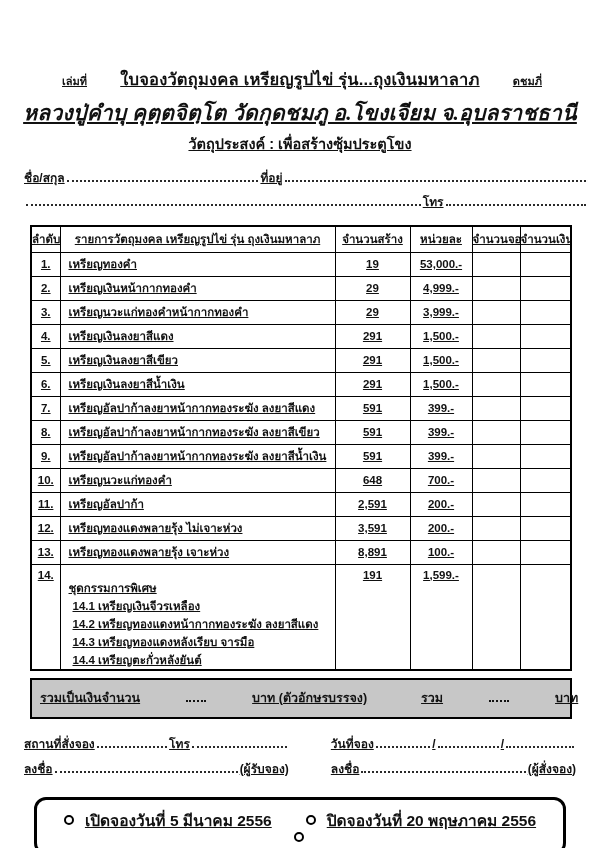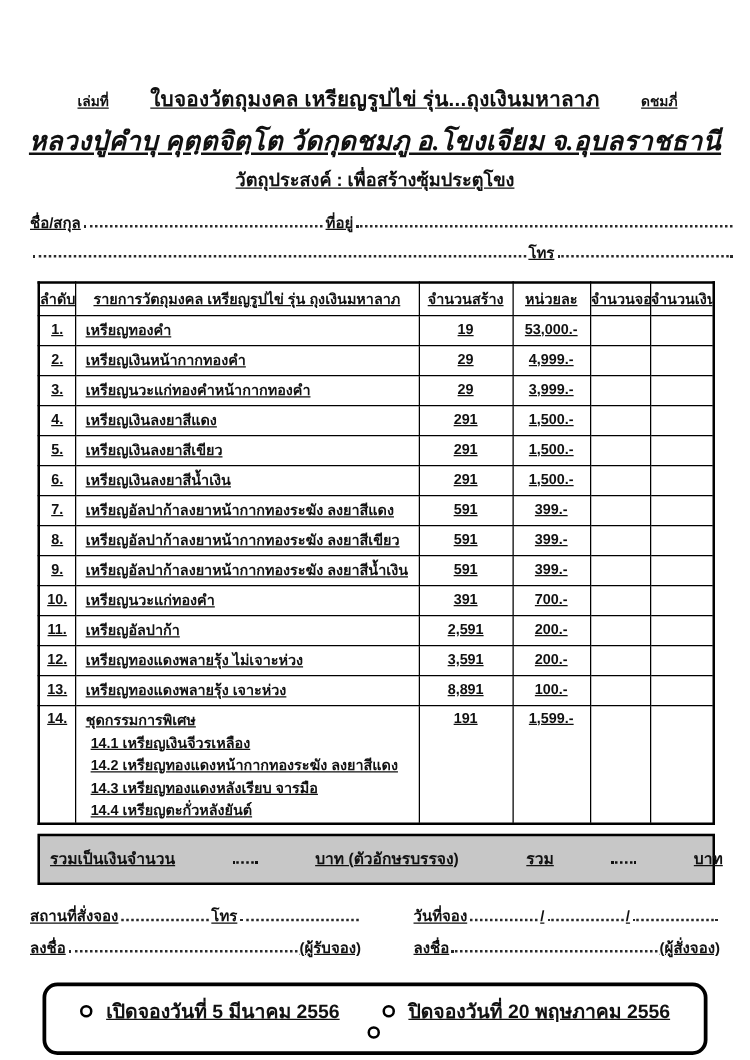--- a/index.html
+++ b/index.html
@@ -48,21 +48,21 @@
   table.grid td { height: 24px; }
   col.c-no  { width: 29px; }
   col.c-item{ width: 275px; }
   col.c-made{ width: 75px; }
   col.c-price{ width: 62px; }
   col.c-res { width: 48px; }
   col.c-amt { width: 51px; }
   td.no   { text-align: center; }
   td.item { text-align: left; padding-left: 8px; }
   td.num  { text-align: center; }
-  tr.tall td { vertical-align: top; padding-top: 3px; white-space: normal; }
+  tr.tall td { vertical-align: top; padding-top: 14px; white-space: normal; }
   tr.tall td.no, tr.tall td.num { padding-top: 4px; }
   .sub-line { font-size: 11.5px; line-height: 18px; padding-left: 4px; }
   .main-item-line { line-height: 18px; }
   
   .total-bar {
     margin: 7px 28px 0 30px;
     border: 2.5px solid #000;
     background: #c7c7c7;
     display: flex; align-items: baseline;
     padding: 8px 8px 9px 8px;
@@ -206,21 +206,21 @@
         <td class="no">9.</td>
         <td class="item">เหรียญอัลปาก้าลงยาหน้ากากทองระฆัง ลงยาสีน้ำเงิน</td>
         <td class="num">591</td>
         <td class="num">399.-</td>
         <td></td>
         <td></td>
       </tr>
       <tr>
         <td class="no">10.</td>
         <td class="item">เหรียญนวะแก่ทองคำ</td>
-        <td class="num">391</td>
+        <td class="num">648</td>
         <td class="num">700.-</td>
         <td></td>
         <td></td>
       </tr>
       <tr>
         <td class="no">11.</td>
         <td class="item">เหรียญอัลปาก้า</td>
         <td class="num">2,591</td>
         <td class="num">200.-</td>
         <td></td>

